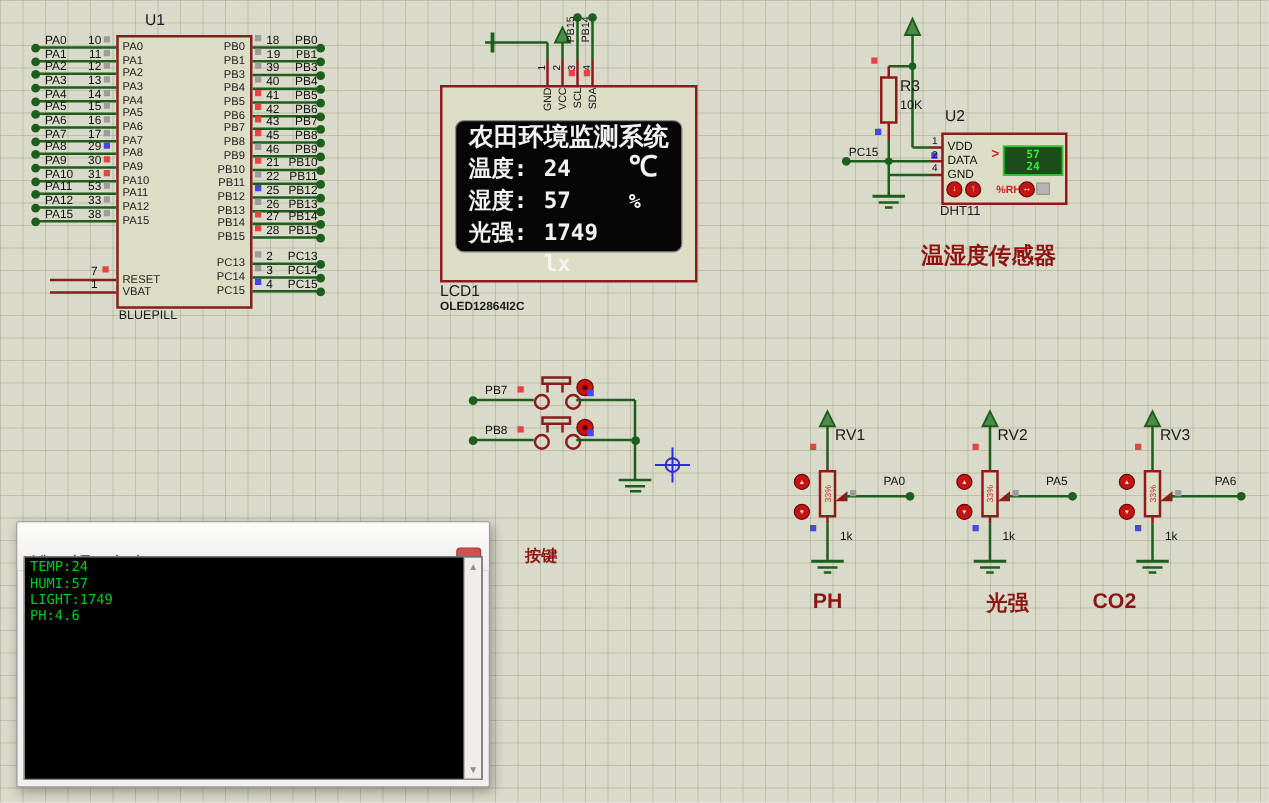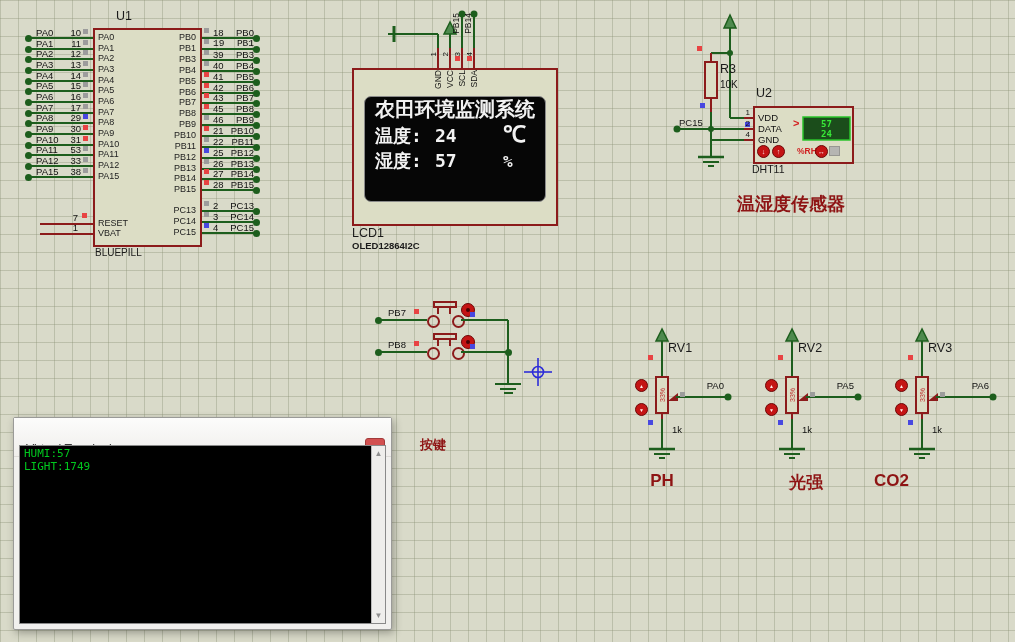--- a/index.html
+++ b/index.html
@@ -106,20 +106,25 @@
         <div class="lcd-row">
           <span class="lbl">温度:</span>
           <span class="val">24</span>
           <span class="unit" style="font-size:23px">℃</span>
         </div>
         <div class="lcd-row">
           <span class="lbl">湿度:</span>
           <span class="val">57</span>
           <span class="unit" style="font-size:16px">%</span>
         </div>
+        <div class="lcd-row">
+          <span class="lbl">光强:</span>
+          <span class="val">1749 lx</span>
+          <span class="unit" style="font-size:16px"></span>
+        </div>
       </div>
   </div>
   <div class="ref" style="left:352px;top:226px">LCD1</div>
   <div class="abs" style="left:352px;top:240px;font-size:9.5px;font-weight:bold;color:#1a1a1a">OLED12864I2C</div>
 
   <div class="ref" style="left:756px;top:86px">U2</div>
   <div class="abs" style="left:752px;top:163px;font-size:10.5px;color:#1a1a1a">DHT11</div>
   <div class="abs" style="left:758px;top:112px;font-size:9.5px">VDD</div>
   <div class="abs" style="left:758px;top:123px;font-size:9.5px">DATA</div>
   <div class="abs" style="left:758px;top:134px;font-size:9.5px">GND</div>
@@ -144,22 +149,24 @@
 
   <div class="ann" style="left:420px;top:436px;font-size:13px">按键</div>
 
   <div class="term-window" style="left:13px;top:417px;width:377px;height:211px">
     <div class="term-title">
       <span>Virtual Terminal</span>
       <div class="term-close">x</div>
     </div>
     <div class="term-body">
       <div class="term-screen" id="term-lines">
+          <div>TEMP:24</div>
           <div>HUMI:57</div>
           <div>LIGHT:1749</div>
+          <div>PH:4.6</div>
         </div>
       <div class="term-scroll">
         <div>▲</div>
         <div>▼</div>
       </div>
     </div>
   </div>
 <div style="position: absolute; left: 24.5px; top: 34.5px; width: 7px; height: 7px; border-radius: 50%; background: rgb(29, 94, 29);"></div>
     <div style="position: absolute; left: 28px; top: 37px; width: 65px; height: 2px; background: rgb(29, 94, 29);"></div>
     <div style="position: absolute; left: 36px; top: 27px; width: 45px; display: flex; justify-content: space-between; font-size: 9.5px;">

